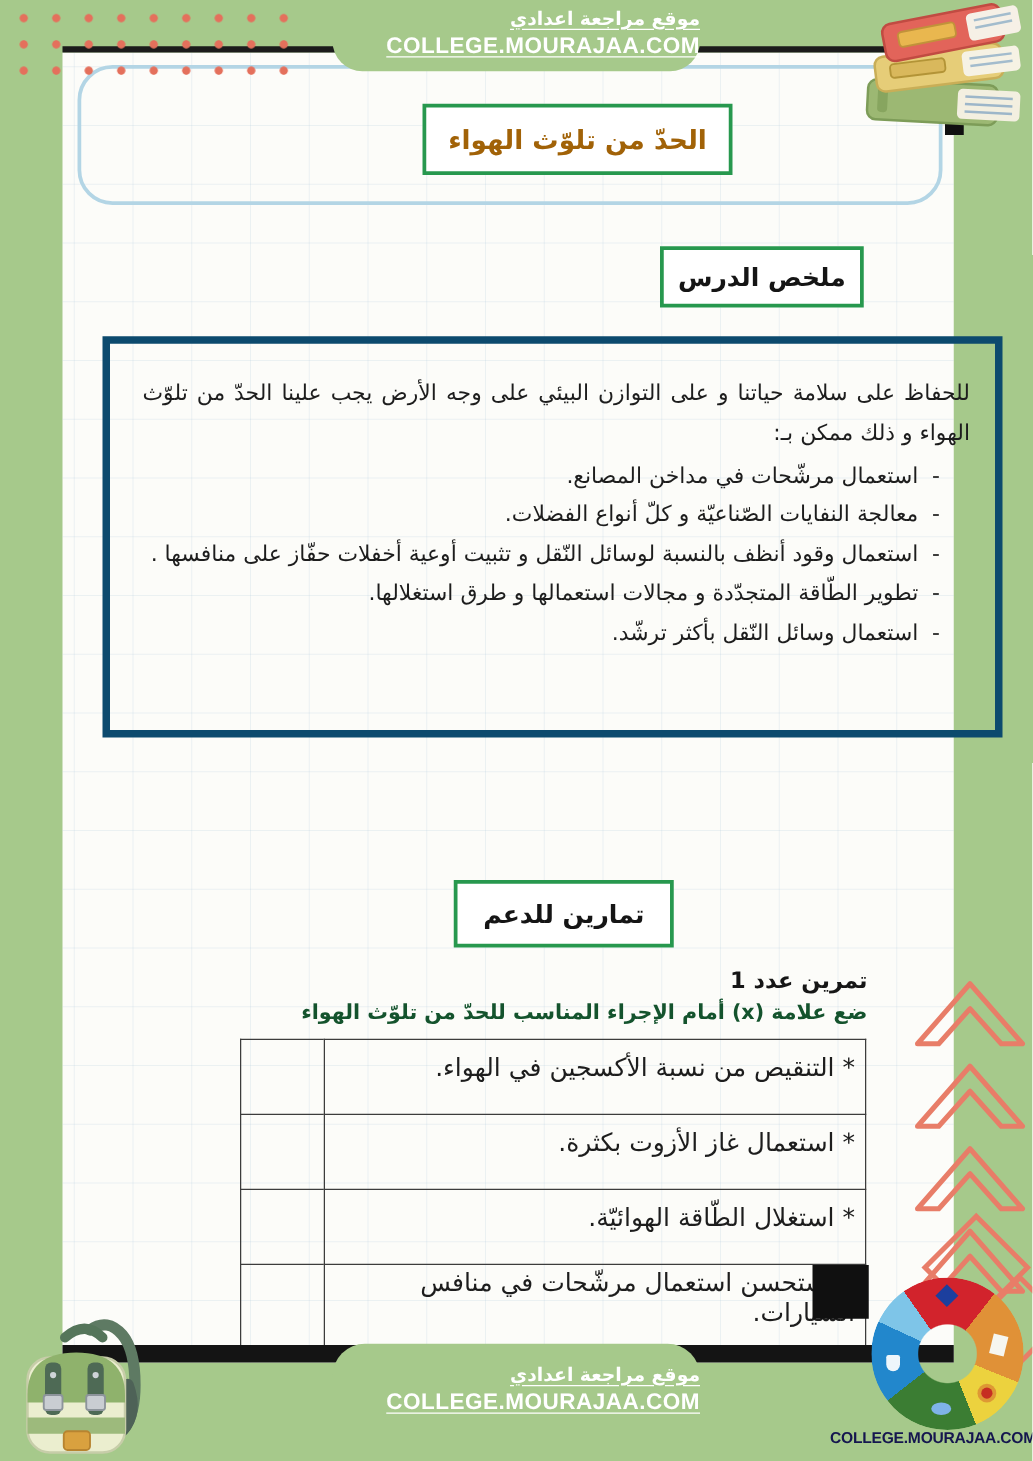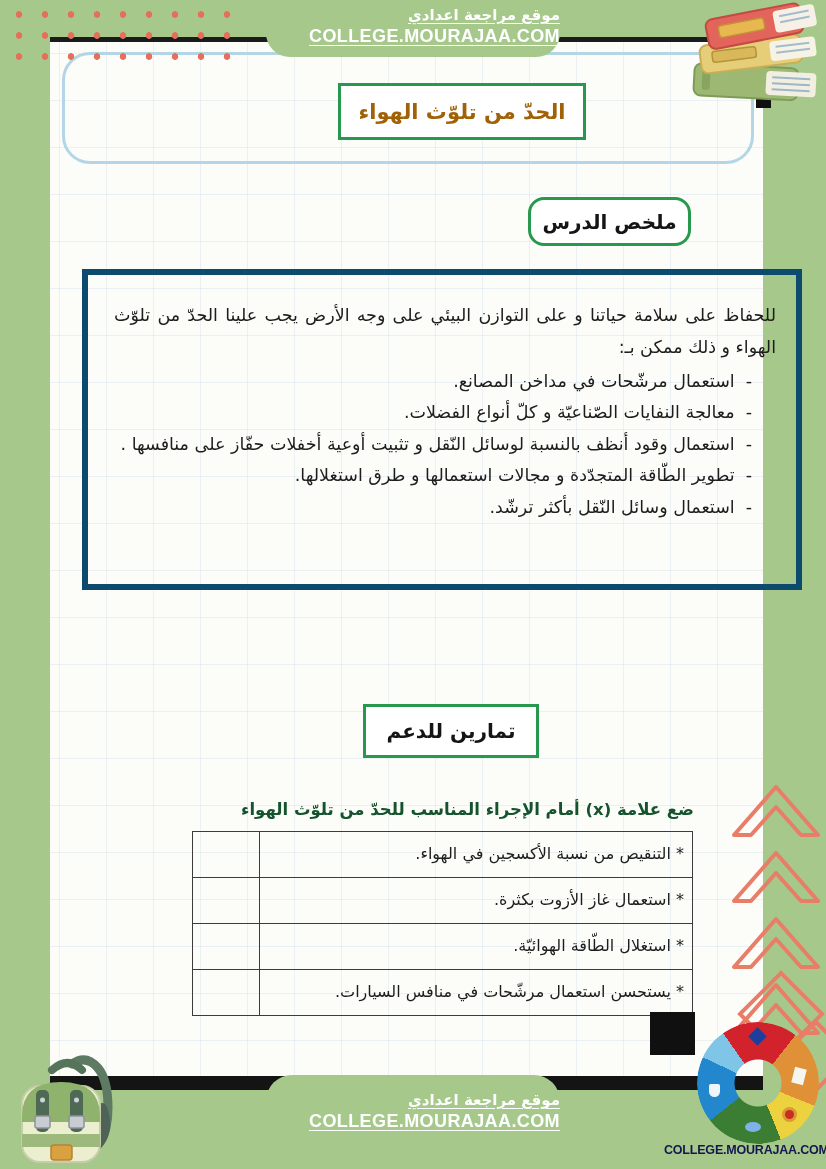--- a/index.html
+++ b/index.html
@@ -32,39 +32,39 @@
   
   .blue-frame{position:absolute;left:62px;top:52px;width:692px;height:112px;border:3px solid #b3d5e5;
     border-radius:28px;z-index:2;box-sizing:border-box;}
   .title-box{position:absolute;left:338px;top:83px;width:248px;height:57px;background:#fff;
     border:3px solid #27984e;z-index:3;display:flex;align-items:center;justify-content:center;box-sizing:border-box;}
   .title-box span{font-size:21px;font-weight:bold;color:#a16207;direction:rtl;}
 
   
   .heading-box{position:absolute;background:#fff;border:3px solid #27984e;z-index:3;display:flex;
     align-items:center;justify-content:center;box-sizing:border-box;font-weight:bold;color:#151515;direction:rtl;}
-  .summary-heading{left:528px;top:197px;width:163px;height:49px;font-size:20px;border-radius:16px;}
+  .summary-heading{left:528px;top:197px;width:163px;height:49px;font-size:20px;}
   .exercises-heading{left:363px;top:704px;width:176px;height:54px;font-size:20px;}
 
   
   .content-box{position:absolute;left:82px;top:269px;width:720px;height:321px;border:6px solid #0c4a6e;
     z-index:3;box-sizing:border-box;padding:24px 20px 0 26px;direction:rtl;color:#1d1d1d;}
   .intro{font-size:17.5px;line-height:1.85;text-align:justify;}
   .bullets{margin-top:2px;padding-right:24px;}
   .bullet{display:flex;gap:11px;font-size:17.5px;line-height:1.8;text-align:right;}
   .dash{flex:0 0 auto;}
 
   
   .ex-title{position:absolute;left:444px;top:774px;width:250px;text-align:right;direction:rtl;
     font-weight:bold;font-size:18px;color:#161616;z-index:3;}
   .ex-instruction{position:absolute;left:180px;top:800px;width:514px;text-align:right;direction:rtl;
     font-weight:bold;font-size:16.5px;color:#14532d;z-index:3;}
   .ex-table{position:absolute;left:192px;top:831px;width:501px;z-index:3;border-collapse:collapse;direction:rtl;}
   .ex-table td{border:1.6px solid #3c3c3c;height:39px;vertical-align:middle;}
-  .ex-table td.label{font-size:16px;color:#1d1d1d;padding:2px 8px 4px 4px;text-align:right;}
+  .ex-table td.label{font-size:20px;color:#1d1d1d;padding:2px 8px 18px 4px;text-align:right;}
   .ex-table td.mark{width:64px;}
 
   
   .chevrons{position:absolute;left:728px;top:780px;z-index:3;}
   .diamond{position:absolute;border:4px solid #e87d68;transform:rotate(45deg);z-index:5;}
   .diamond-1{left:750px;top:983px;width:54px;height:54px;}
   .diamond-2{left:790px;top:1030px;width:44px;height:44px;}
 
   
   .books{position:absolute;left:690px;top:2px;z-index:6;}
@@ -163,20 +163,21 @@
         <span class="dash">-</span>
         <span>استعمال وسائل النّقل بأكثر ترشّد.</span>
       </div>
     </div>
   </div>
 
   <div class="heading-box exercises-heading">
     <span>تمارين للدعم</span>
   </div>
 
+  <div class="ex-title">تمرين عدد 1</div>
   <div class="ex-instruction">ضع علامة (x) أمام الإجراء المناسب للحدّ من تلوّث الهواء</div>
 
   <table class="ex-table">
     <tbody>
       <tr>
         <td class="label">* التنقيص من نسبة الأكسجين في الهواء.</td>
         <td class="mark"></td>
       </tr>
       <tr>
         <td class="label">* استعمال غاز الأزوت بكثرة.</td>

